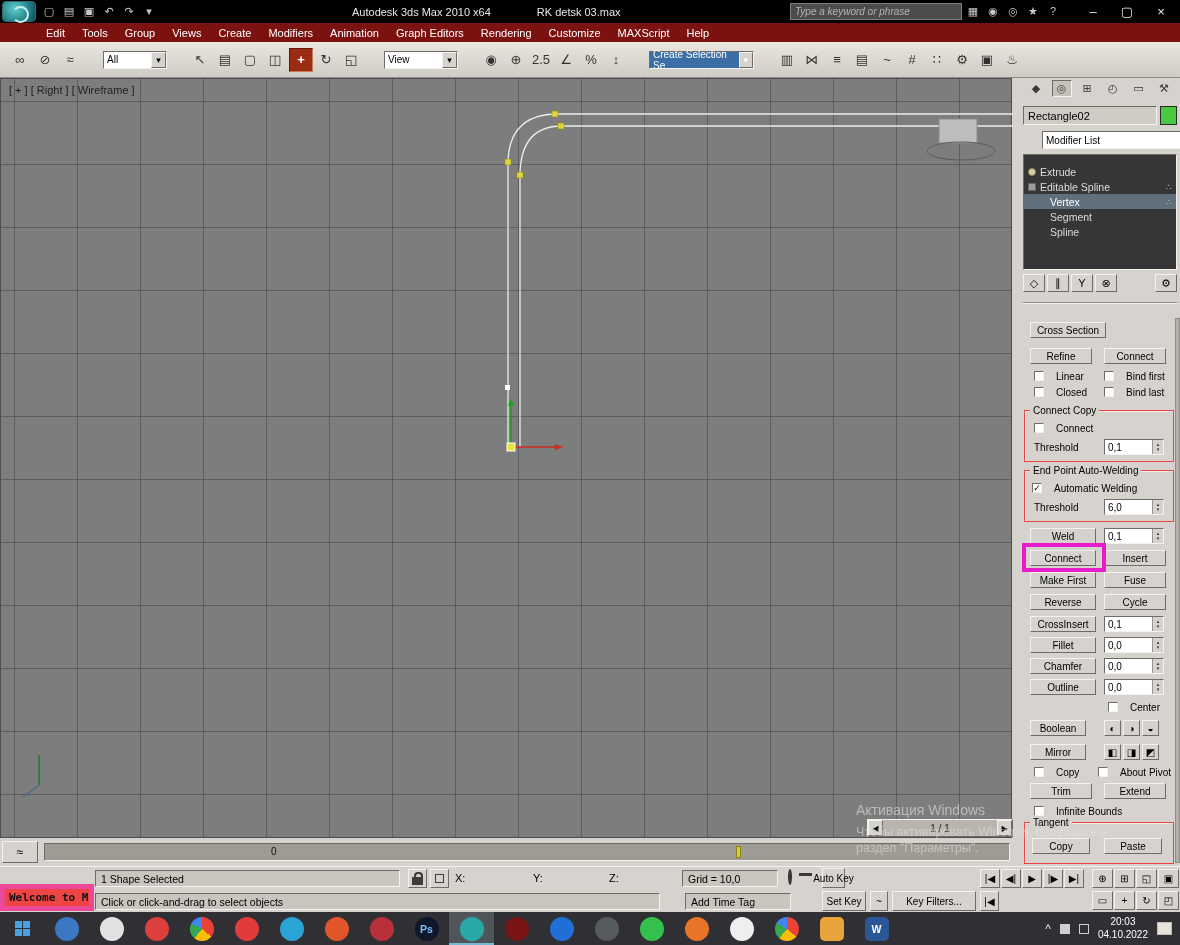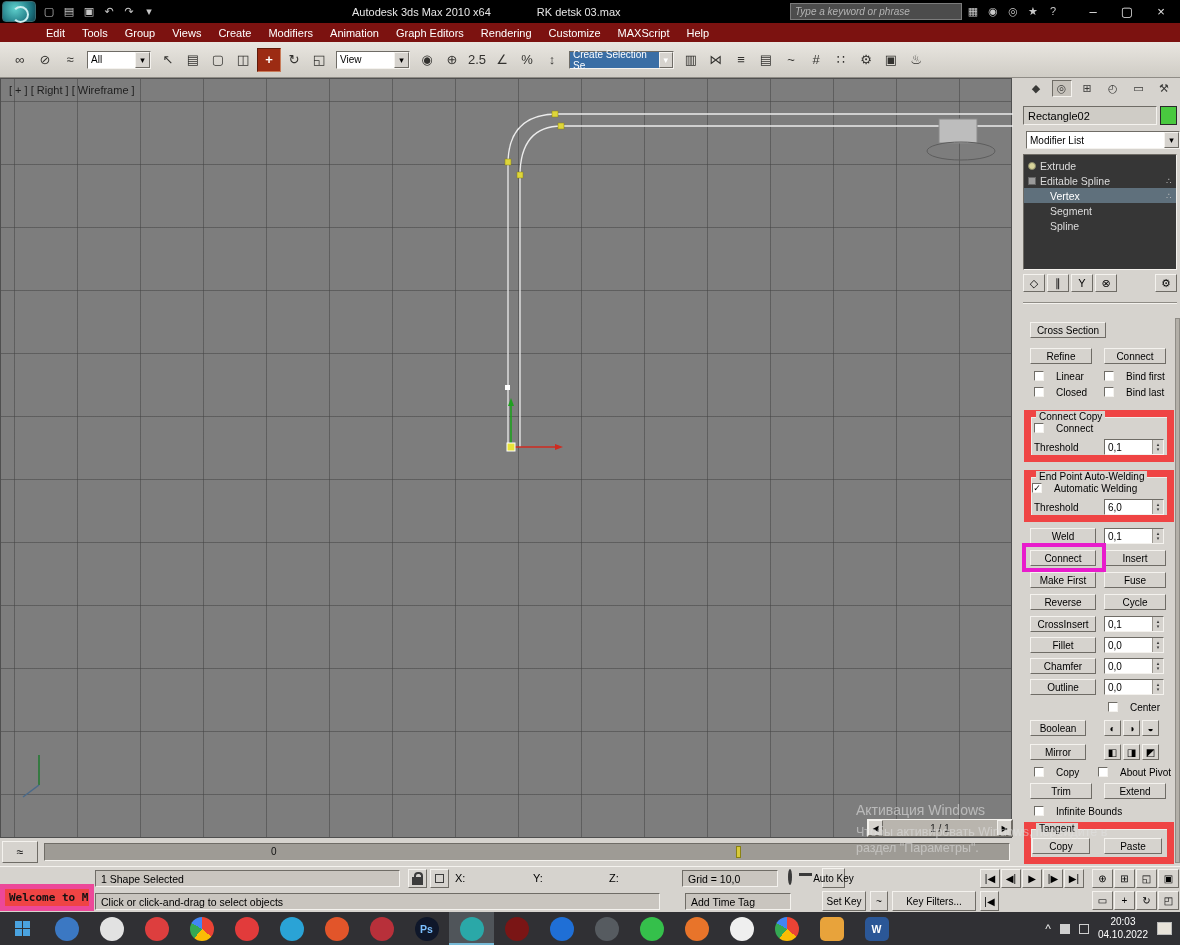--- a/index.html
+++ b/index.html
@@ -25,21 +25,21 @@
 
   
   .menubar { position:absolute; left:0; top:23px; width:1180px; height:19px; background:#7c1210; display:flex; align-items:center; gap:17px; padding-left:46px; }
   .menu-item { color:#fff; font-size:11px; }
 
   
   .toolbar { position:absolute; left:0; top:42px; width:1180px; height:36px; background:linear-gradient(#e9e6e0,#cfccc5); border-bottom:1px solid #8f8c86; display:flex; align-items:center; gap:2px; padding-left:8px; }
   .tb-group { display:flex; gap:1px; }
   .tb-icon { width:24px; height:24px; display:flex; align-items:center; justify-content:center; color:#33322f; font-size:13px; }
   .tb-icon.active { background:#9c2b13; color:#fff; border:1px solid; border-color:#5f1a0a #c87a58 #c87a58 #5f1a0a; font-weight:bold; }
-  .combo { height:18px; background:#fff; border:1px solid; border-color:#6f6c66 #f4f2ee #f4f2ee #6f6c66; display:flex; align-items:center; font-size:10px; padding-left:3px; margin:0 3px; position:relative; }
+  .combo { height:18px; background:#fff; border:1px solid; border-color:#6f6c66 #f4f2ee #f4f2ee #6f6c66; display:flex; align-items:center; font-size:10px; padding-left:3px; margin:0 19px; position:relative; }
   .combo .arrow { margin-left:auto; width:15px; height:16px; background:#d6d3ce; border:1px solid; border-color:#f4f2ee #6f6c66 #6f6c66 #f4f2ee; display:flex; align-items:center; justify-content:center; }
   .combo .arrow::before { content:"▾"; font-size:9px; }
   .w64{width:64px} .w74{width:74px} .w105{width:105px}
   .combo.disabled-blue { background:#3a6ea5; color:#fff; }
 
   
   .viewport { position:absolute; left:0; top:78px; width:1012px; height:760px; background-color:#7d7d7d;
     background-image:linear-gradient(rgba(70,70,70,.55) 1px, transparent 1px),linear-gradient(90deg, rgba(70,70,70,.55) 1px, transparent 1px);
     background-size:63px 63px; background-position:13px 22px; border:1px solid #4f4f4f; }
   .vp-label { position:absolute; left:8px; top:5px; color:#1e1e1e; font-size:11px; z-index:3; }
@@ -61,40 +61,40 @@
 
   
   .cpanel { position:absolute; left:1020px; top:78px; width:160px; height:788px; background:#d6d3ce; }
   .cp-tabs { display:flex; justify-content:space-between; padding:2px 6px; height:20px; }
   .cp-tab { width:20px; height:17px; display:flex; align-items:center; justify-content:center; font-size:11px; color:#3a3a38; }
   .cp-tab.active { background:#c6c2bb; border:1px solid; border-color:#6f6c66 #f4f2ee #f4f2ee #6f6c66; }
   .cp-name-row { position:absolute; left:3px; top:28px; width:154px; height:19px; display:flex; gap:3px; }
   .obj-name { flex:1; height:19px; background:#cfccc6; border:1px solid; border-color:#6f6c66 #f4f2ee #f4f2ee #6f6c66; font-size:11px; display:flex; align-items:center; padding-left:4px; }
   .swatch { width:17px; height:19px; background:#49c93f; border:1px solid #2a2a2a; }
   .cp-modlist { position:absolute; left:3px; top:53px; width:154px; }
-  .stack { position:absolute; left:3px; top:76px; width:154px; height:116px; background:#363636; border:1px solid; border-color:#6f6c66 #f4f2ee #f4f2ee #6f6c66; padding-top:3px; }
+  .stack { position:absolute; left:3px; top:76px; width:154px; height:116px; background:#363636; border:1px solid; border-color:#6f6c66 #f4f2ee #f4f2ee #6f6c66; padding-top:9px; }
   .stack-row { height:15px; display:flex; align-items:center; gap:4px; padding:0 4px; color:#dcdcdc; font-size:10.5px; }
   .stack-row.indent { padding-left:26px; }
   .stack-row.sel { background:#5f707c; color:#fff; }
   .bulb { width:8px; height:8px; border-radius:50%; background:#d8d49a; border:1px solid #8a8a6a; }
   .modicon { width:8px; height:8px; background:#9a9a9a; border:1px solid #666; }
   .subglyph { margin-left:auto; color:#b8b8b8; font-size:9px; }
   .subglyph::before { content:"∴"; }
   .stack-tools { position:absolute; left:3px; top:196px; width:154px; height:19px; display:flex; gap:2px; }
   .st-btn { width:22px; height:18px; display:flex; align-items:center; justify-content:center; font-size:11px; }
   .st-btn:last-child { margin-left:auto; }
   .cp-div { position:absolute; left:3px; top:224px; width:154px; height:2px; border-top:1px solid #8f8c86; border-bottom:1px solid #f4f2ee; }
   .cp-scroll { position:absolute; right:0px; top:240px; width:5px; height:545px; background:#b3afa8; border:1px solid #8f8c86; }
 
   .g-btn { position:absolute; height:16px; display:flex; align-items:center; justify-content:center; font-size:10px; background:#d6d3ce; border:1px solid; border-color:#f4f2ee #6f6c66 #6f6c66 #f4f2ee; white-space:nowrap; }
   .g-ico { width:17px; }
   .cb { position:absolute; display:flex; align-items:center; gap:12px; font-size:10px; height:12px; white-space:nowrap; }
   .cb .box { width:10px; height:10px; background:#fff; border:1px solid; border-color:#6f6c66 #f4f2ee #f4f2ee #6f6c66; display:flex; align-items:center; justify-content:center; font-size:9px; }
   .cb .box.checked::after { content:"✓"; }
-  .grp { position:absolute; border:7px solid #ef4444; box-shadow:1px 1px 0 #efede9 inset;text-decoration:underline; }
+  .grp { position:absolute; border:1px solid #ef4444; box-shadow:1px 1px 0 #efede9 inset;text-decoration:underline; }
   .grp-title { position:absolute; top:-6px; left:5px; background:#d6d3ce; padding:0 3px; font-size:10px; white-space:nowrap; }
   .spin { position:absolute; height:16px; background:#fff; border:1px solid; border-color:#6f6c66 #f4f2ee #f4f2ee #6f6c66; font-size:10px; display:flex; align-items:center; padding:0 13px 0 3px; }
   .spin .ar { position:absolute; right:0; top:0; bottom:0; width:11px; background:#d6d3ce; border-left:1px solid #9a968f; display:flex; flex-direction:column; align-items:center; justify-content:center; font-size:5px; line-height:5px; color:#333; }
   .spin .ar::before { content:"▴"; } .spin .ar::after { content:"▾"; }
   .g-label { position:absolute; font-size:10px; white-space:nowrap; }
   .connect-hl { position:absolute; border:4px solid #e81ccc; z-index:6; }
 
   
   .statusbar { position:absolute; left:0; top:866px; width:1180px; height:46px; background:#d6d3ce; border-top:1px solid #f4f2ee; }
   .sb { position:absolute; font-size:11px; }

